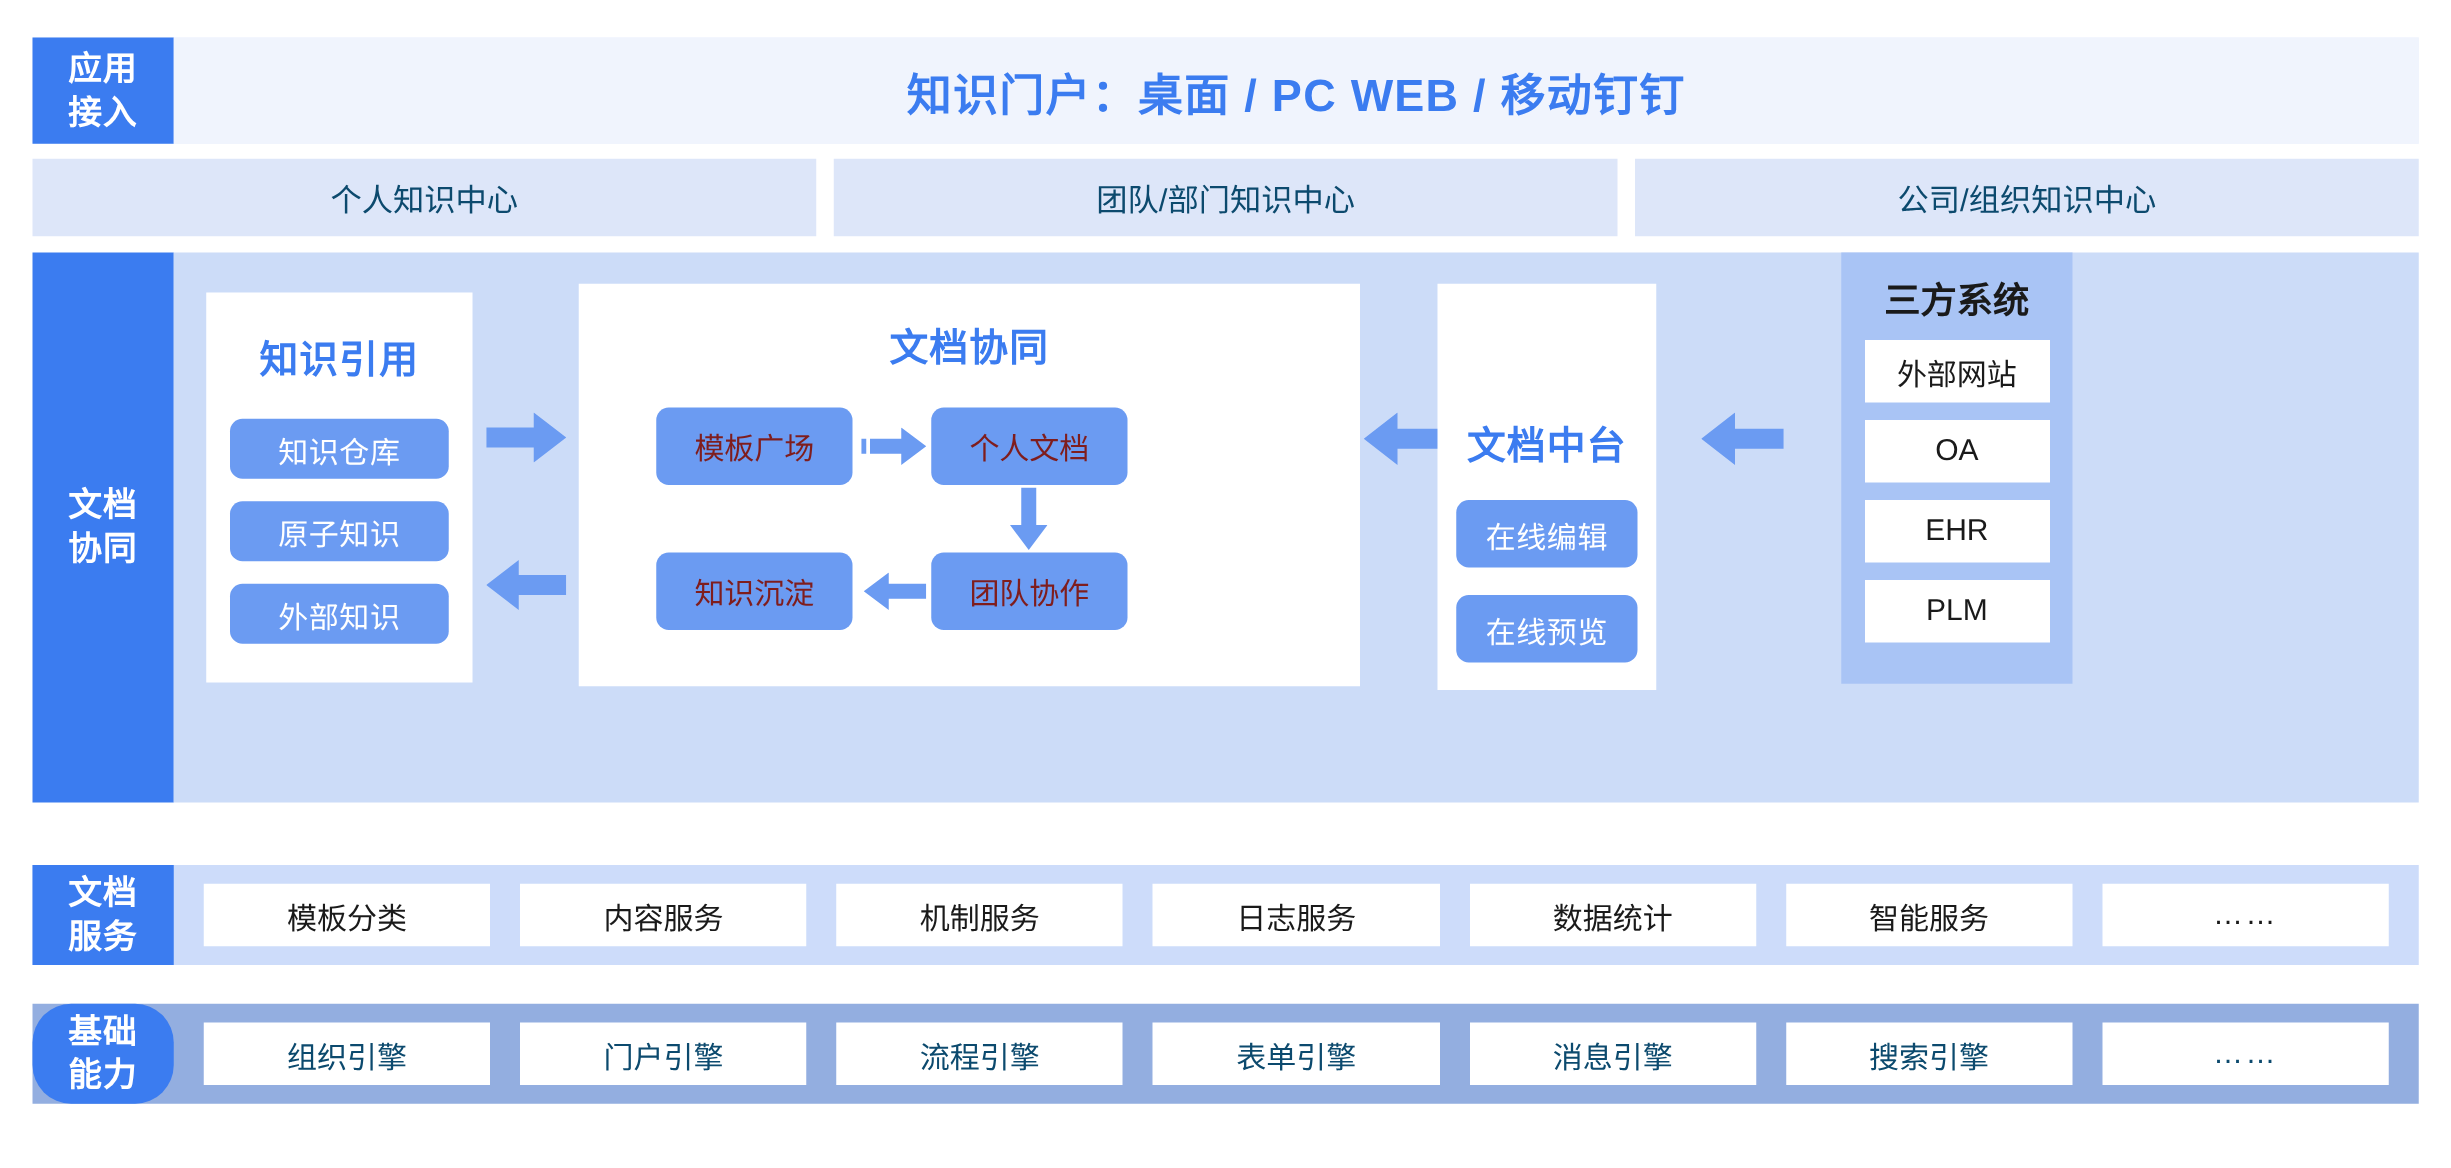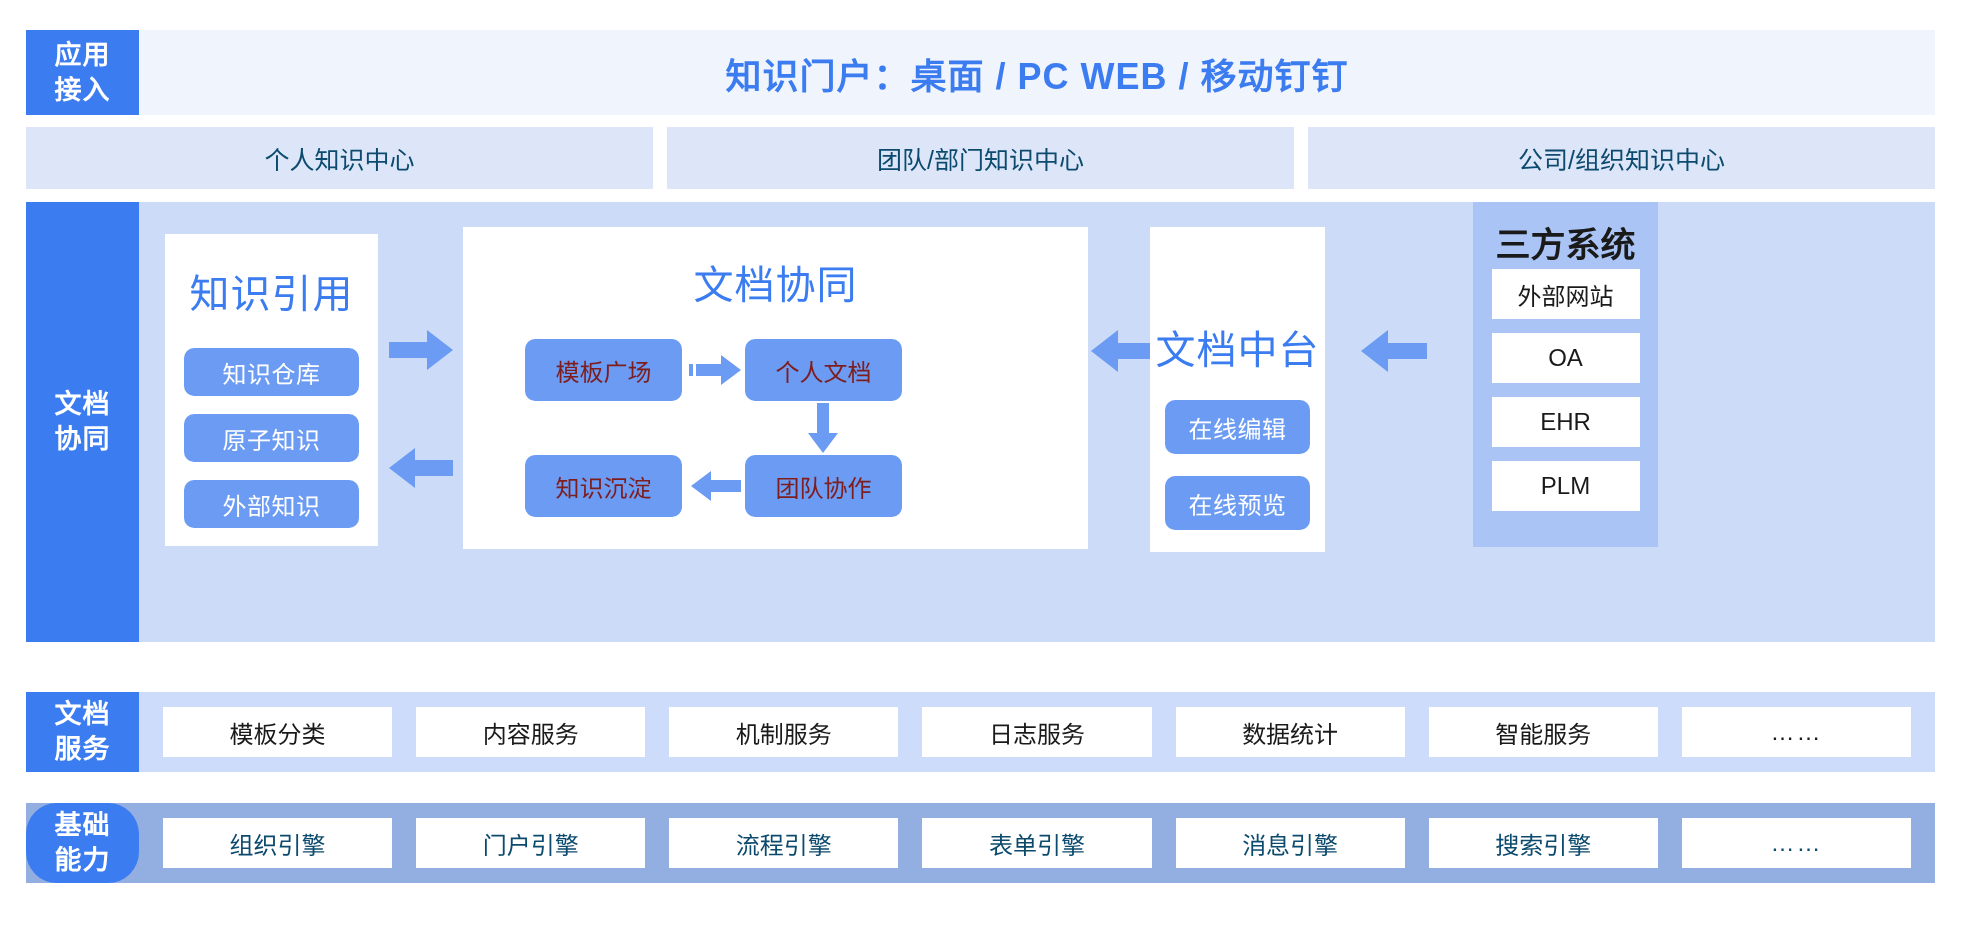--- a/index.html
+++ b/index.html
@@ -100,22 +100,22 @@
 
   
   .card-white {
     background: #ffffff;
     display: flex;
     flex-direction: column;
     align-items: center;
   }
   .card-title {
     color: #3b7cf0;
-    font-size: 40px;
-    font-weight: 400;
+    font-size: 31px;
+    font-weight: 700;
     letter-spacing: 1px;
   }
   .pill {
     background: #6b9bf2;
     color: #ffffff;
     border-radius: 10px;
     display: flex;
     align-items: center;
     justify-content: center;
     font-size: 24px;
@@ -183,23 +183,23 @@
     left: 1334px; top: 0px;
     width: 185px; height: 345px;
     background: #a9c4f5;
     padding-top: 14px;
     display: flex;
     flex-direction: column;
     align-items: center;
   }
   .tp-title {
     color: #1a1a1a;
-    font-size: 35px;
+    font-size: 29px;
     font-weight: 700;
-    margin-bottom: 2px;
+    margin-bottom: 14px;
   }
   .tp-item {
     width: 148px; height: 50px;
     background: #ffffff;
     display: flex; align-items: center; justify-content: center;
     font-size: 24px;
     color: #1a1a1a;
     margin-bottom: 14px;
   }
 

